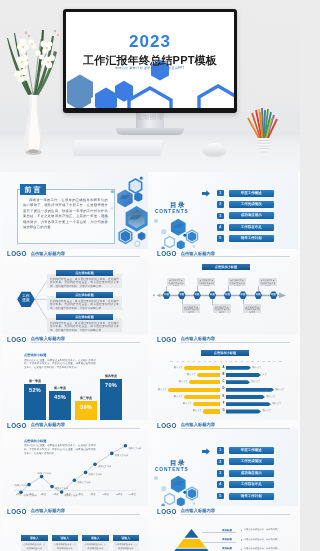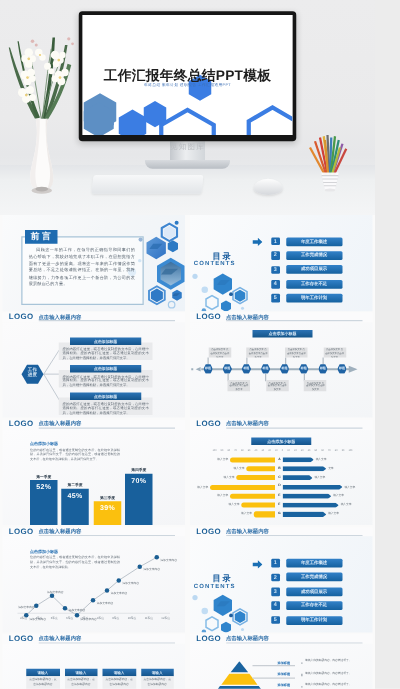--- a/index.html
+++ b/index.html
@@ -285,20 +285,21 @@
             <polygon fill="#5d8fc4" points="1,70 14,62.5 27,70 27,85 14,92.5 1,85"></polygon>
             <polygon fill="#5d8fc4" points="1,77 13,70 25,77 25,91 13,98 1,91"></polygon>
             <polygon fill="#3b7de3" points="29,82 40,75.5 51,82 51,95 40,101.5 29,95"></polygon>
             <polygon fill="#3b7de3" points="49,74 58,68.8 67,74 67,84.5 58,89.7 49,84.5"></polygon>
             <polygon fill="#3b7de3" points="85,53 94,47.8 103,53 103,63.4 94,68.6 85,63.4"></polygon>
             <g fill="none" stroke="#3b7de3" stroke-width="3.4">
               <polygon points="63,88 84,76 105,88 105,112 84,124 63,112"></polygon>
               <polygon points="133,85 152,74 171,85 171,107 152,118 133,107"></polygon>
             </g>
           </svg>
+          <div class="ttl">2023</div>
           <div class="sub">工作汇报年终总结PPT模板</div>
           <div class="sub2">年终总结 新年计划 述职报告 工作汇报通用PPT</div>
         </div>
       </div>
     </div>
     <div class="watermark">觅知图库</div>
   </div>
 
   <div class="grid">
 

